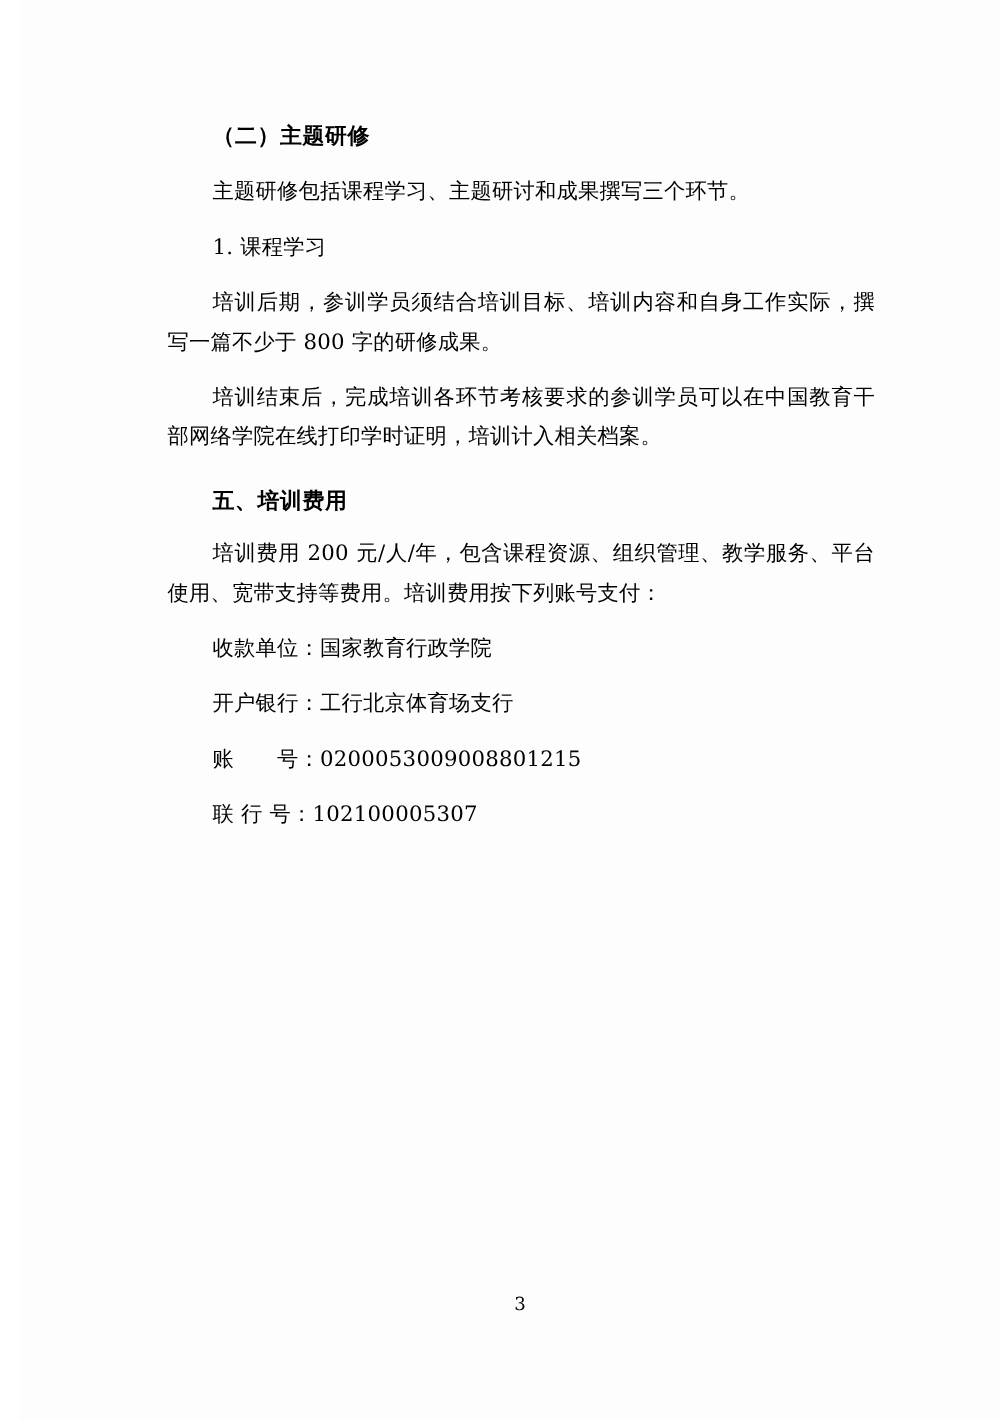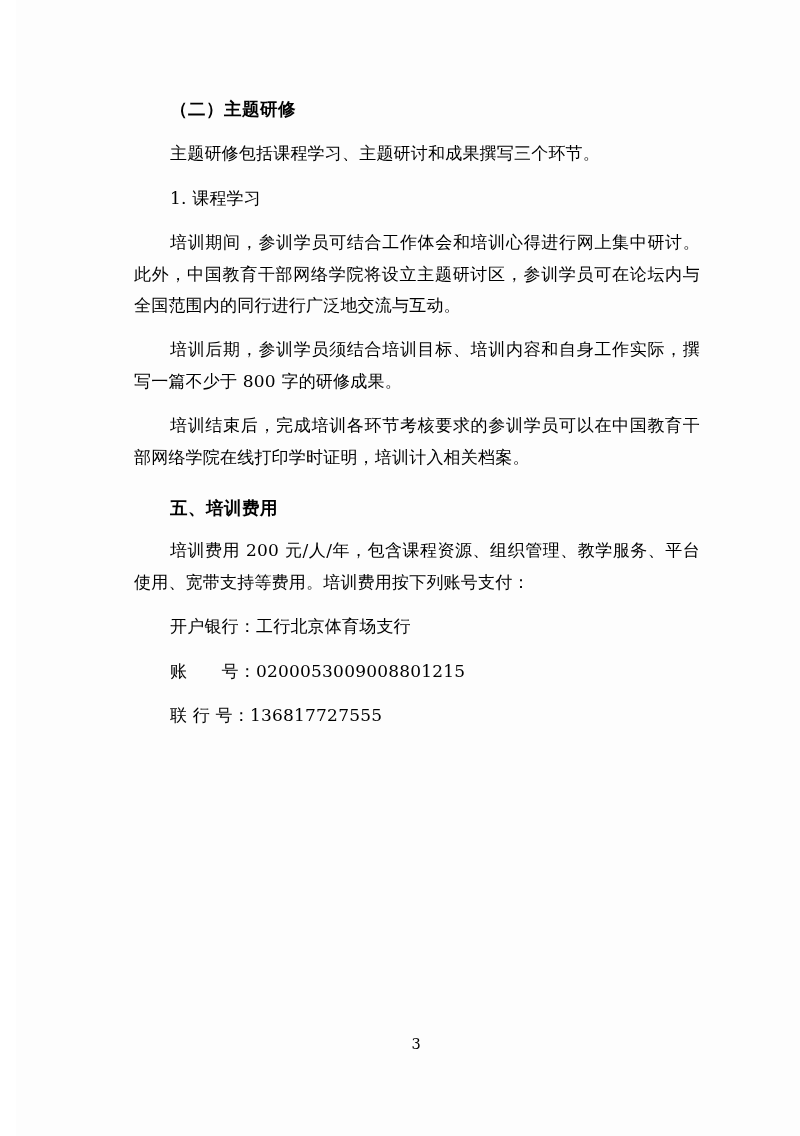--- a/index.html
+++ b/index.html
@@ -86,31 +86,31 @@
   <div class="content">
 
     <div class="heading">（二）主题研修</div>
 
     <p class="para">主题研修包括课程学习、主题研讨和成果撰写三个环节。</p>
 
     <p class="item">1. 课程学习</p>
 
 
 
-    <p class="para">培训期间，参训学员可结合工作体会和培训心得进行网上集中研讨。此外，中国教育干部网络学院将设立主题研讨区，参训学员可在论坛内与全国范围内的同行进行广泛地交流与互动。</p>
 
 
     <p class="para">培训后期，参训学员须结合培训目标、培训内容和自身工作实际，撰写一篇不少于 800 字的研修成果。</p>
 
     <p class="para">培训结束后，完成培训各环节考核要求的参训学员可以在中国教育干部网络学院在线打印学时证明，培训计入相关档案。</p>
 
     <div class="heading-2">五、培训费用</div>
 
     <p class="para">培训费用 200 元/人/年，包含课程资源、组织管理、教学服务、平台使用、宽带支持等费用。培训费用按下列账号支付：</p>
 
+    <p class="bank-line">收款单位：国家教育行政学院</p>
     <p class="bank-line">开户银行：工行北京体育场支行</p>
     <p class="bank-line">账　　号：0200053009008801215</p>
-    <p class="bank-line">联 行 号：136817727555</p>
+    <p class="bank-line">联 行 号：102100005307</p>
 
   </div>
 
   <div class="page-number">3</div>
 </div>
 
 </body></html>

